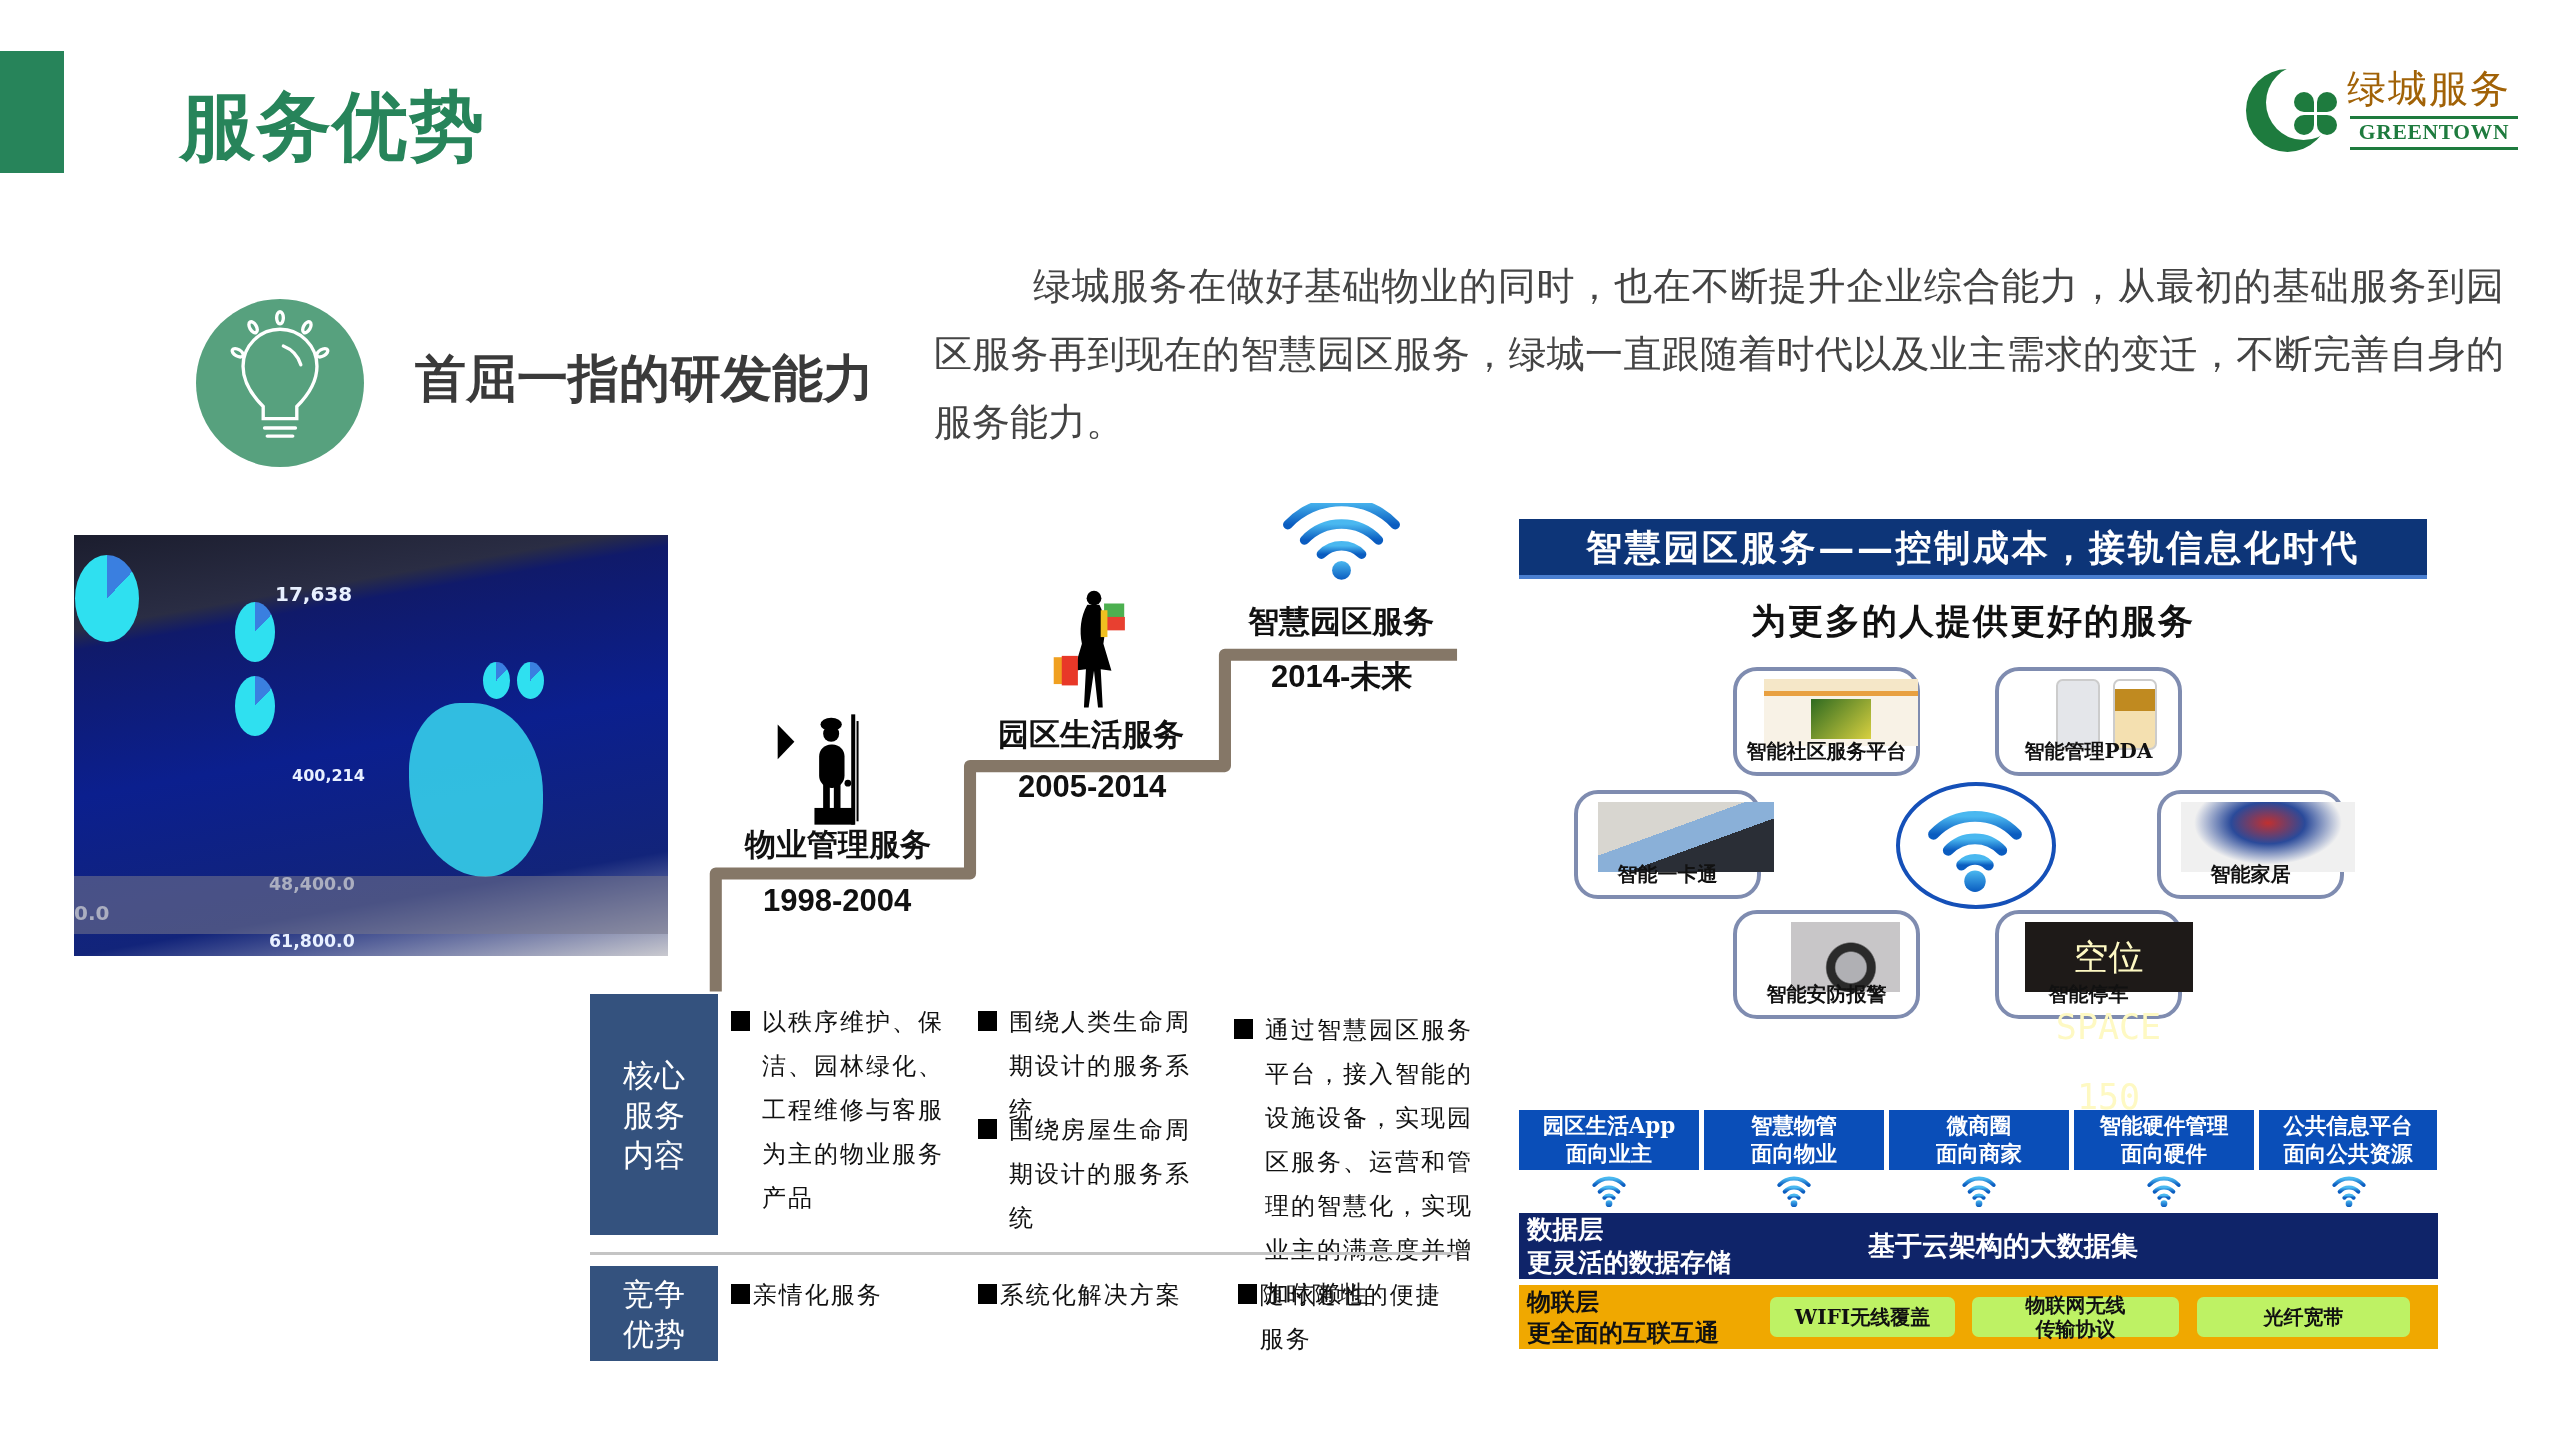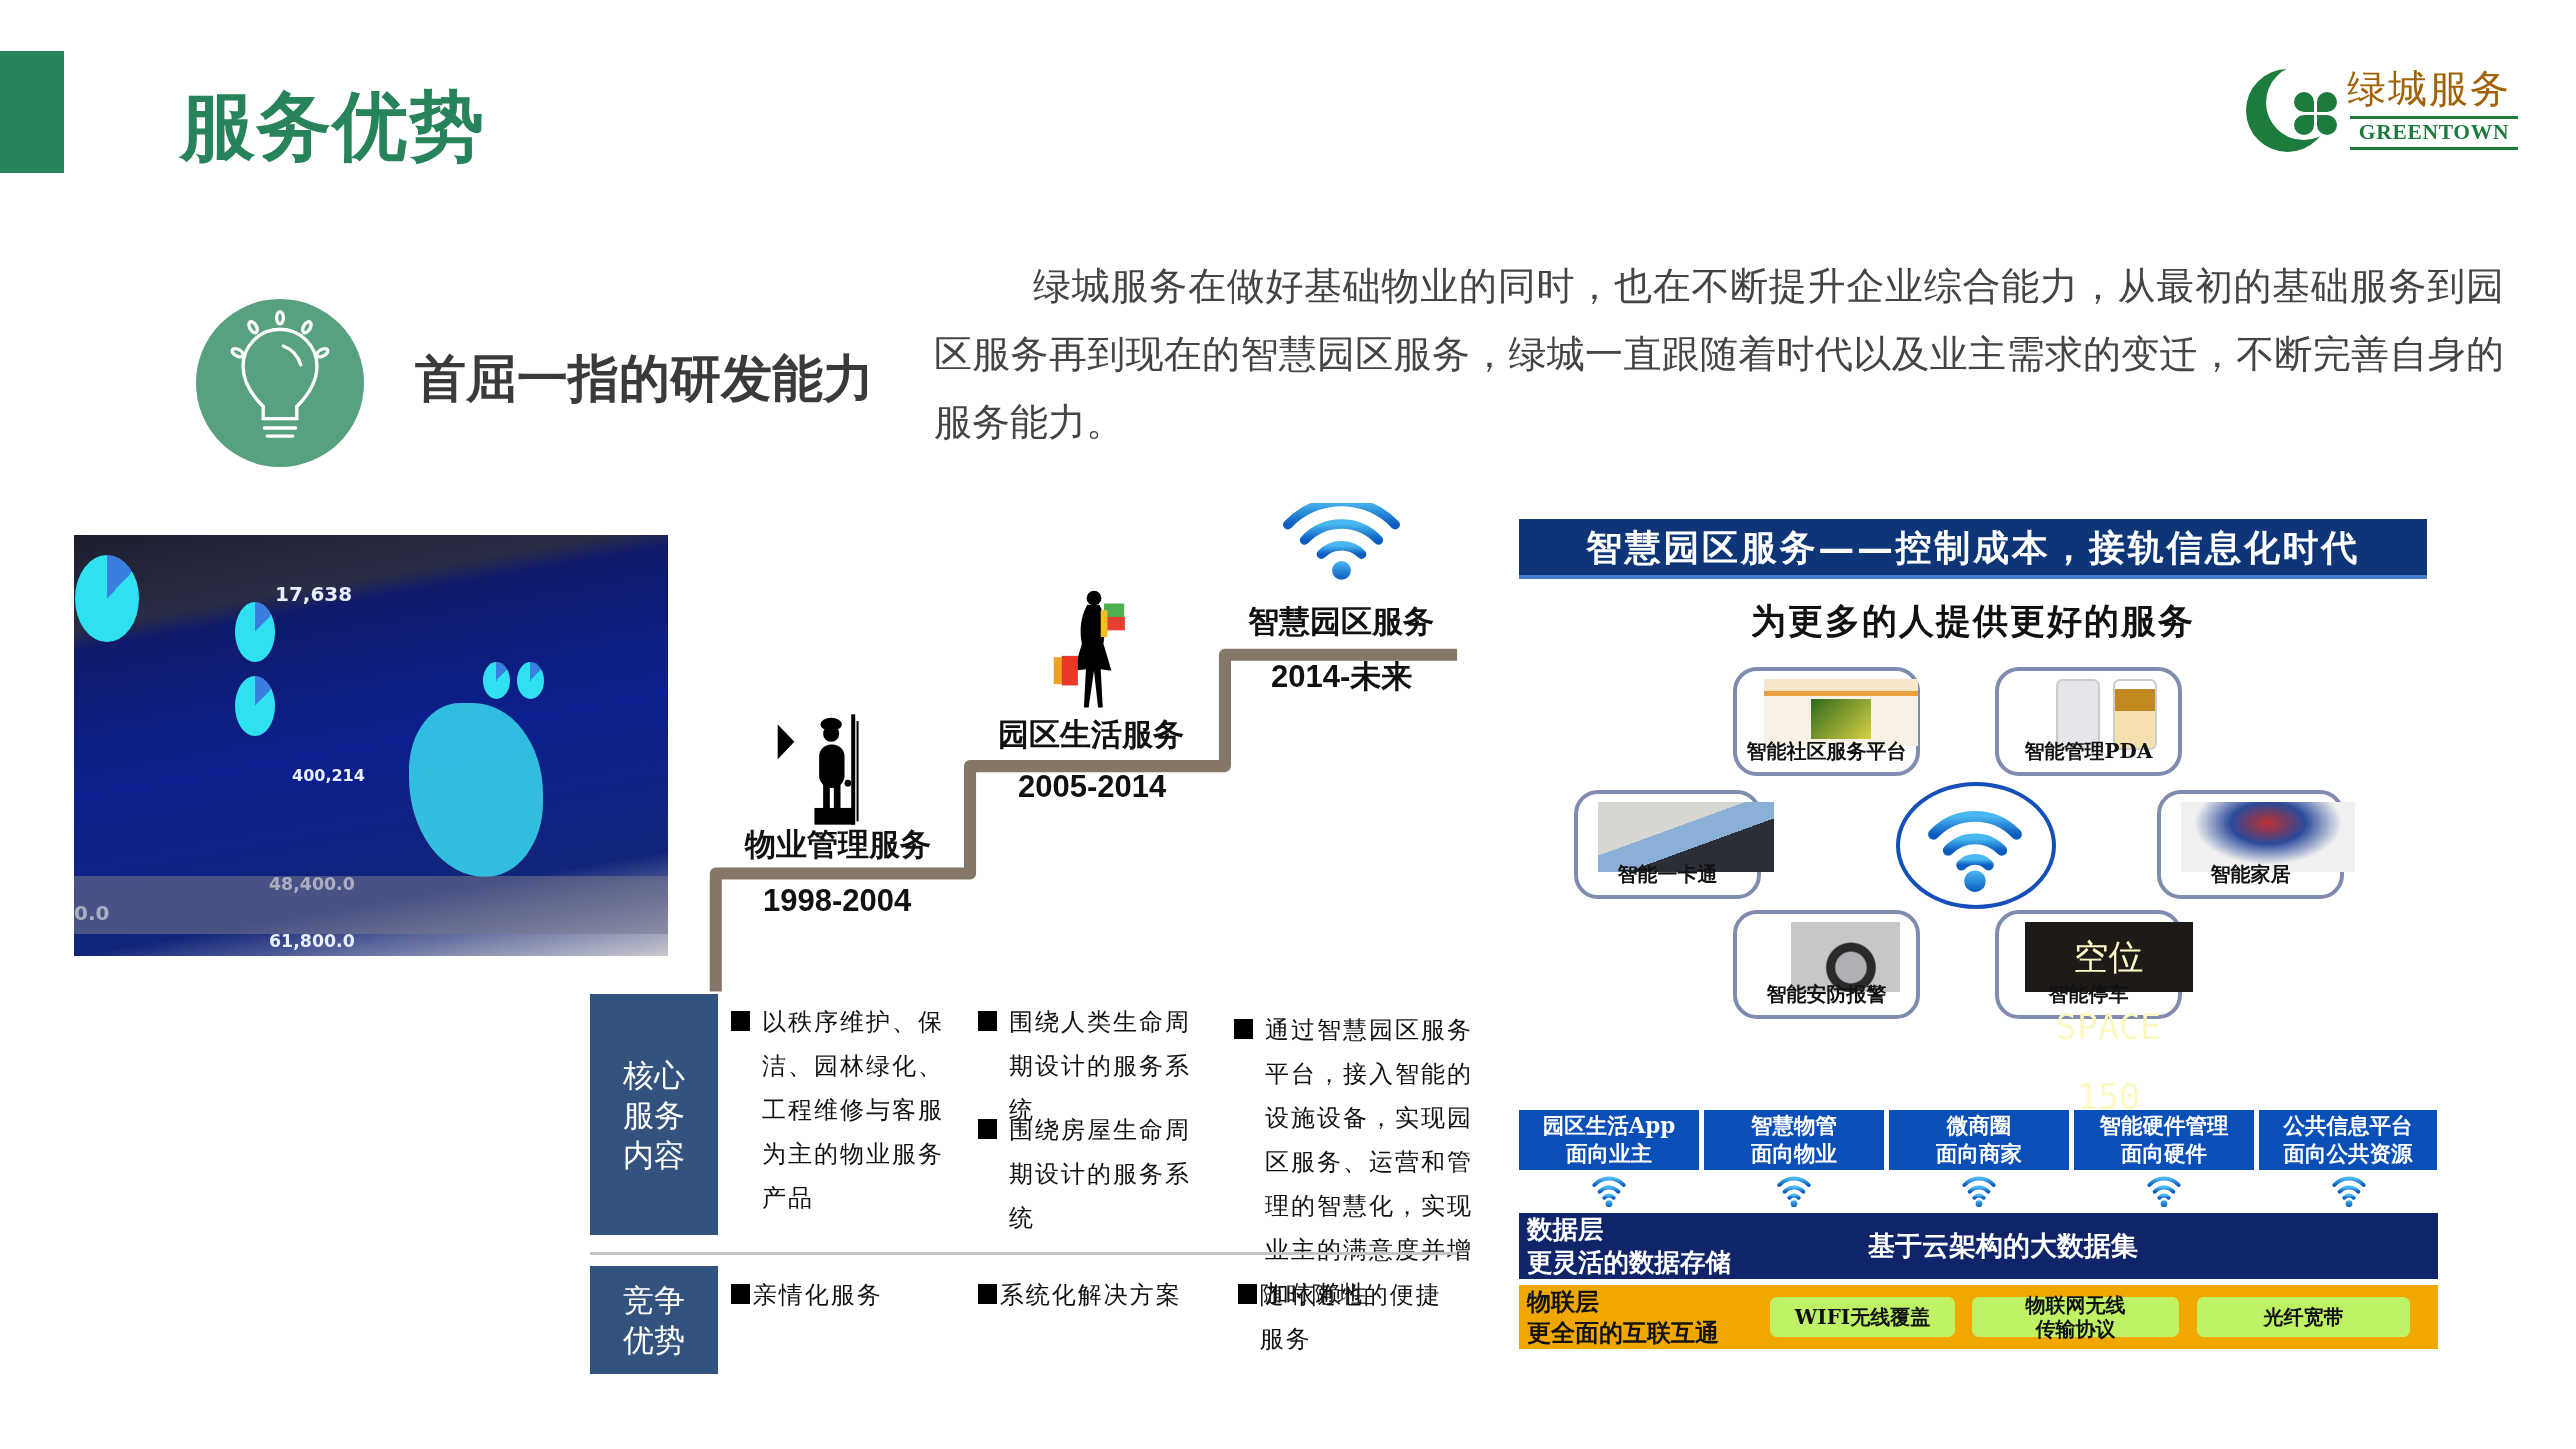--- a/index.html
+++ b/index.html
@@ -168,21 +168,21 @@
 </div>
 <div class="cell serif abs" style="left:978px;top:1108px;width:241px;">
   <span class="bullet"></span><span class="txt" style="width:201px;">围绕房屋生命周期设计的服务系统</span>
 </div>
 <div class="cell serif abs" style="left:1234px;top:1008px;width:268px;">
   <span class="bullet"></span><span class="txt" style="width:221px;">通过智慧园区服务平台，接入智能的设施设备，实现园区服务、运营和管理的智慧化，实现业主的满意度并增加依赖性</span>
 </div>
 
 <div id="divider" class="abs"></div>
 
-<div class="row-head serif abs" style="left:590px;top:1266px;width:128px;height:108px;white-space:pre;">竞争
+<div class="row-head serif abs" style="left:590px;top:1266px;width:128px;height:95px;white-space:pre;">竞争
 优势</div>
 <div class="cell serif abs" style="left:731px;top:1273px;width:241px;">
   <span class="bullet" style="margin-right:2.7px;"></span><span class="txt">亲情化服务</span>
 </div>
 <div class="cell serif abs" style="left:978px;top:1273px;width:241px;">
   <span class="bullet" style="margin-right:2.7px;"></span><span class="txt">系统化解决方案</span>
 </div>
 <div class="cell serif abs" style="left:1238px;top:1273px;width:228px;">
   <span class="bullet" style="margin-right:2.7px;"></span><span class="txt" style="width:195px;">随时随地的便捷服务</span>
 </div>

